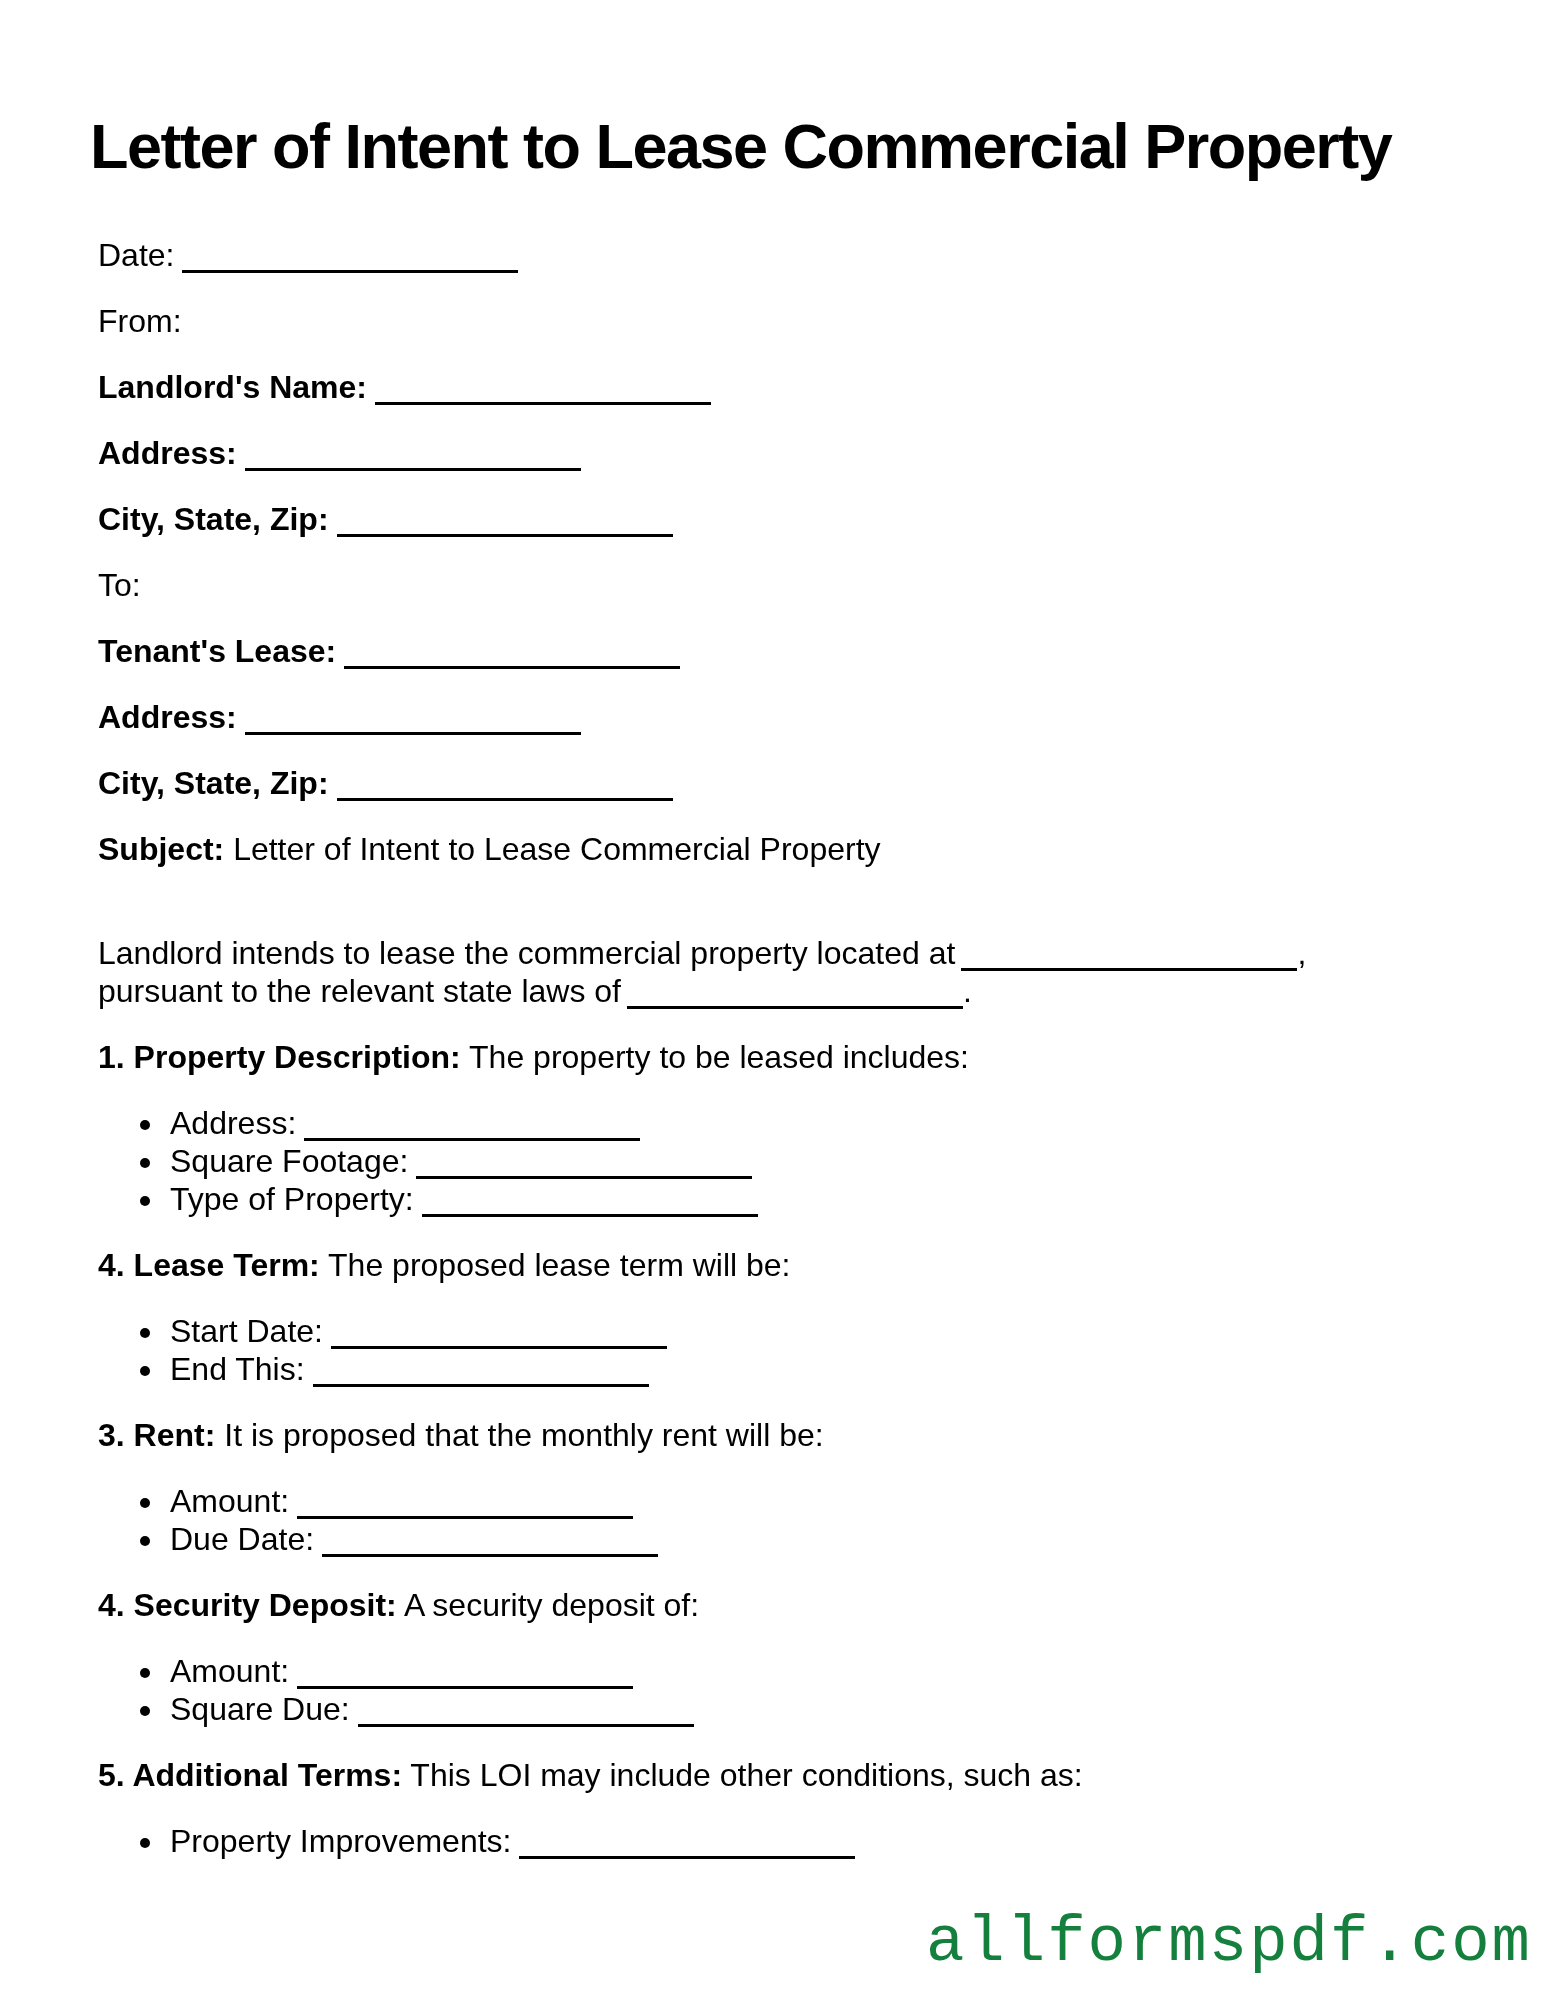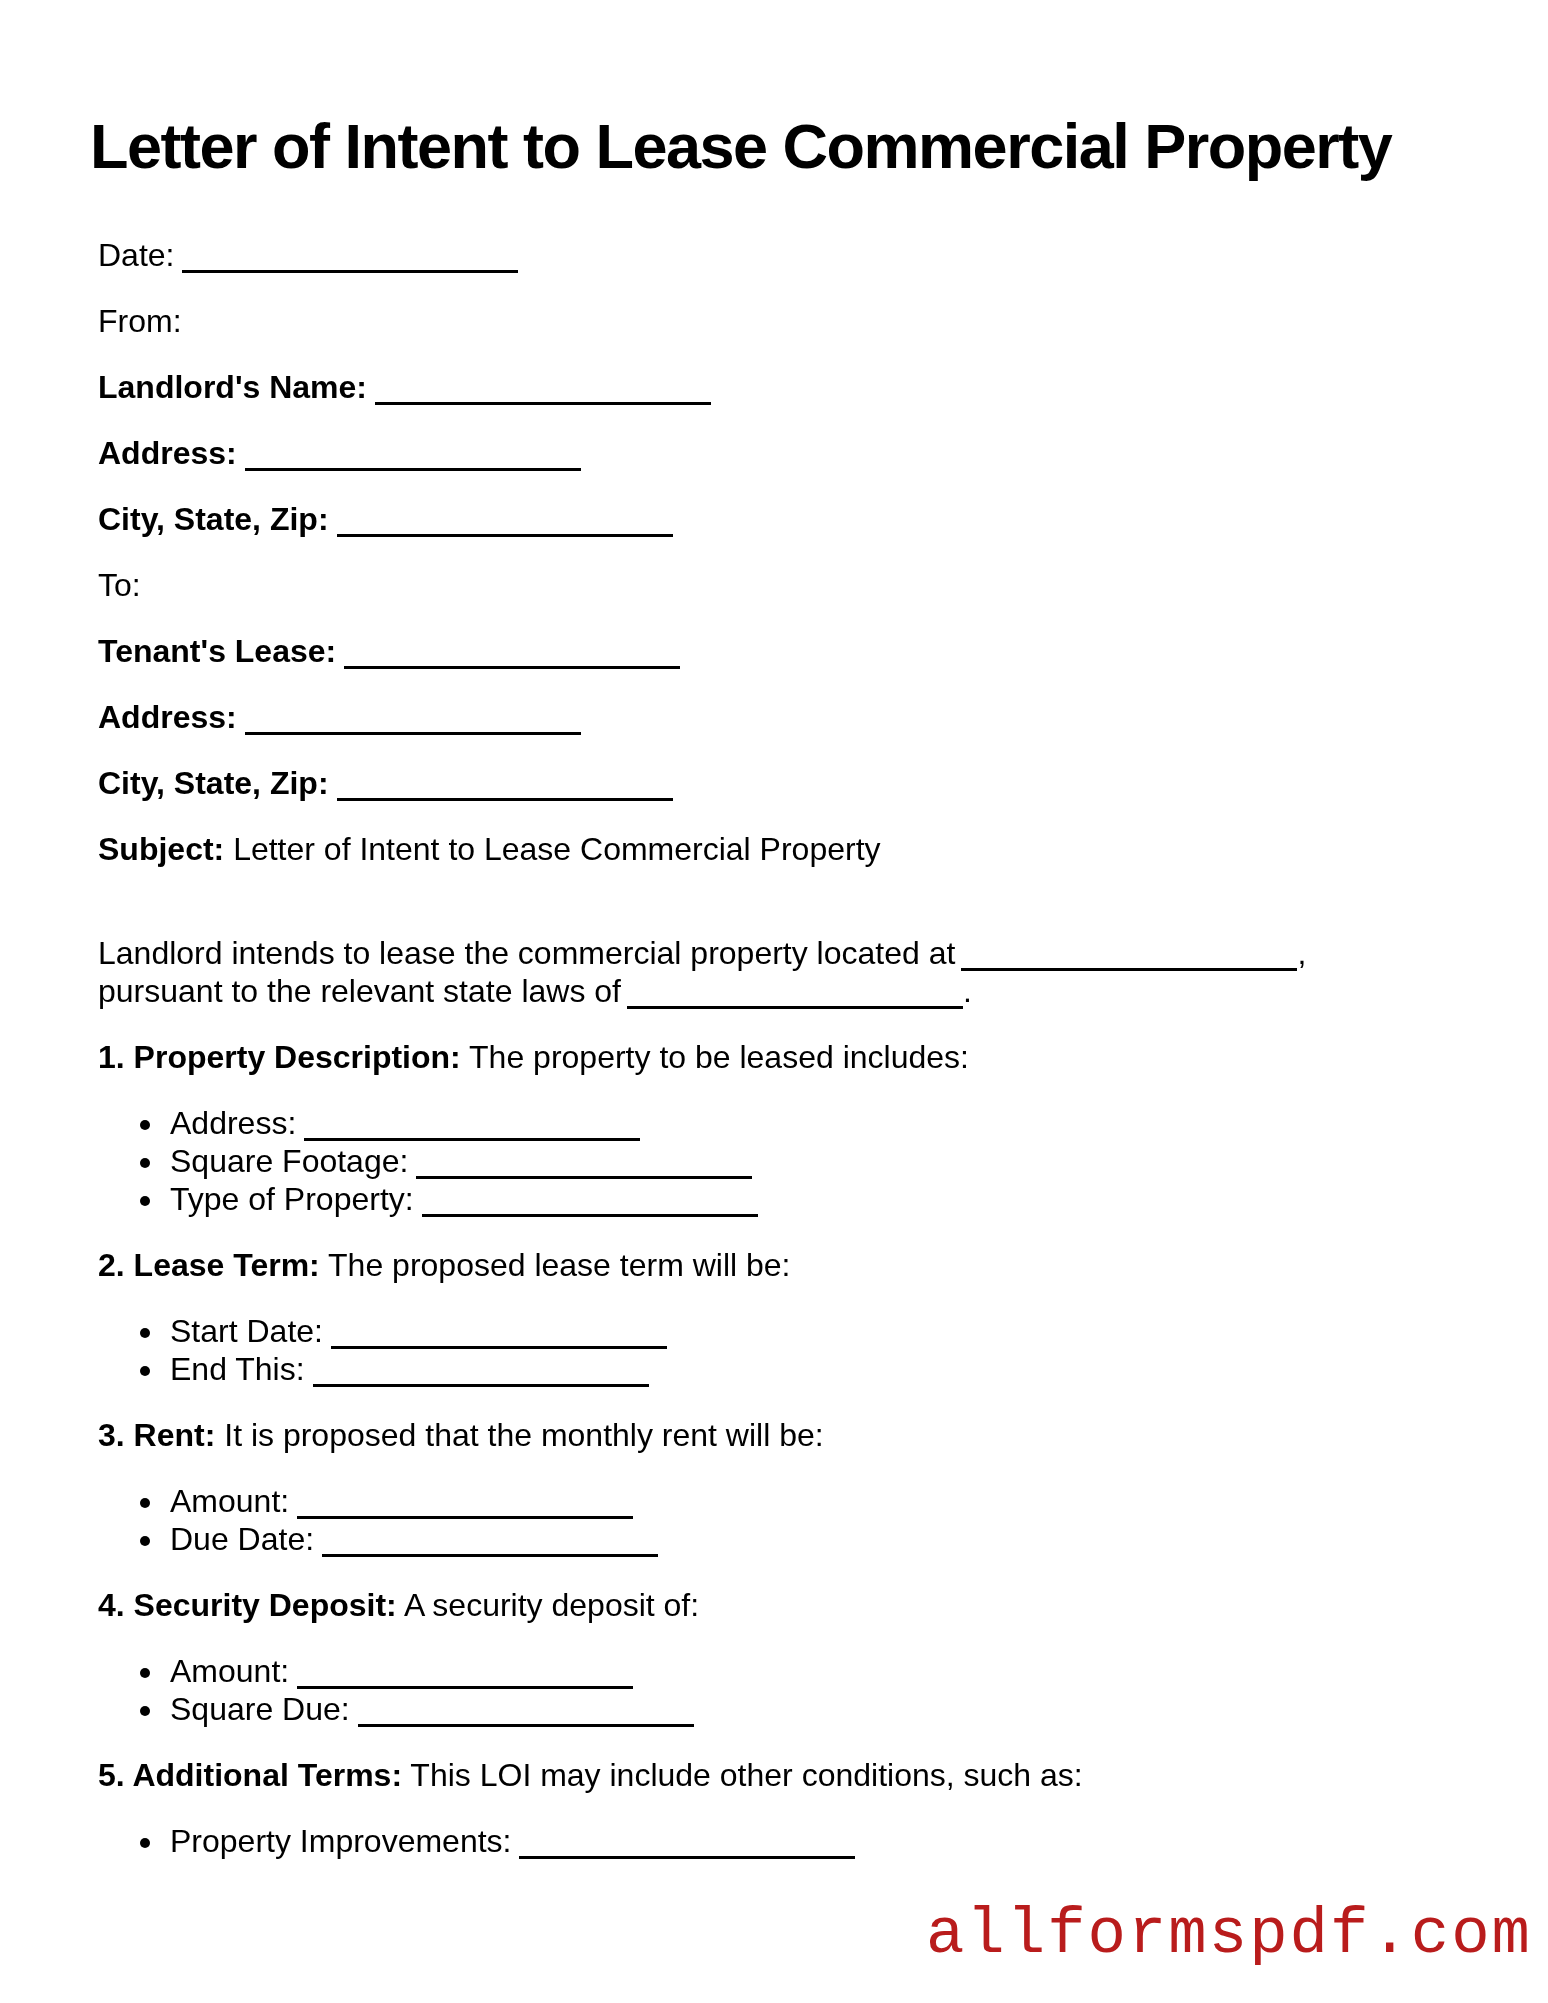--- a/index.html
+++ b/index.html
@@ -38,26 +38,26 @@
     height: 0;
     width: 336px;
     border-bottom: 3px solid #000000;
     margin-left: 8px;
     vertical-align: -7px;
   }
   .blank.inpara { margin-left: 6px; }
   .watermark {
     position: absolute;
     right: 16px;
-    bottom: 36px;
+    bottom: 28px;
     font-family: "Liberation Mono", monospace;
     font-size: 64px;
     line-height: 64px;
     letter-spacing: 2px;
-    color: #b91c1c;
+    color: #15803d;
     white-space: nowrap;
   }
 </style>
 </head>
 <body>
 
 <h1 class="doc-title">Letter of Intent to Lease Commercial Property</h1>
 
 <p class="field-row">
   <span>Date:</span><span class="blank"></span>
@@ -107,21 +107,21 @@
   <strong>1. Property Description:</strong>
   <span>The property to be leased includes:</span>
 </p>
 <ul class="bullet-list">
   <li><span>Address:</span><span class="blank"></span></li>
   <li><span>Square Footage:</span><span class="blank"></span></li>
   <li><span>Type of Property:</span><span class="blank"></span></li>
 </ul>
 
 <p>
-  <strong>2. Lease Term:</strong>
+  <strong>4. Lease Term:</strong>
   <span>The proposed lease term will be:</span>
 </p>
 <ul class="bullet-list">
   <li><span>Start Date:</span><span class="blank"></span></li>
   <li><span>End This:</span><span class="blank"></span></li>
 </ul>
 
 <p>
   <strong>3. Rent:</strong>
   <span>It is proposed that the monthly rent will be:</span>

